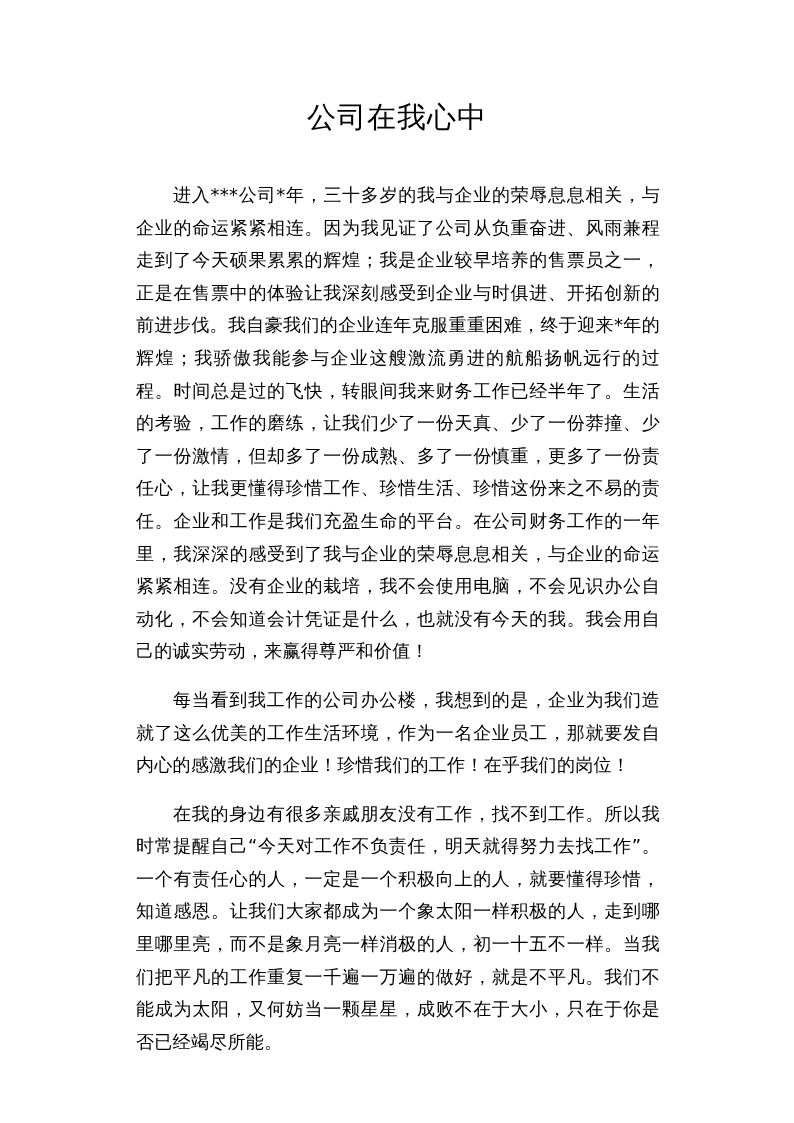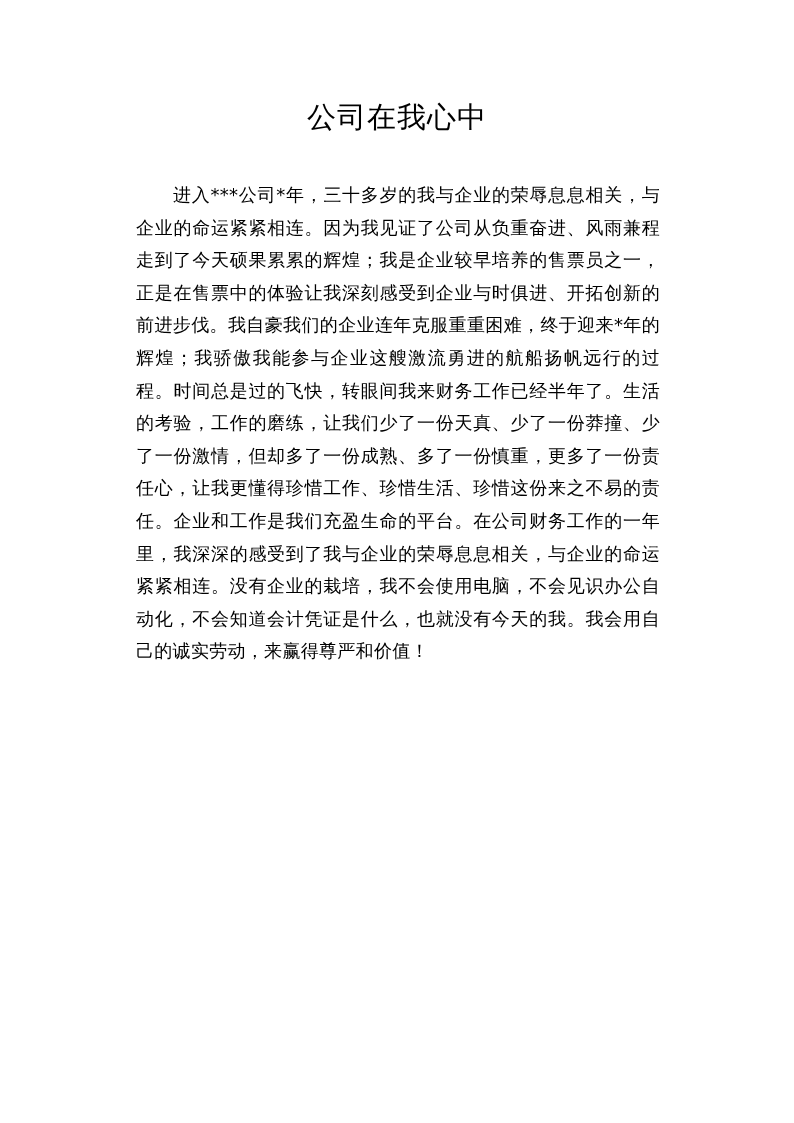--- a/index.html
+++ b/index.html
@@ -23,14 +23,16 @@
   .para { margin: 16px; text-indent: 37px; }
   .para.quote { text-indent: 40px; }
 </style>
 </head>
 <body>
 
 <div class="page">
   <div class="title">公司在我心中</div>
   <div class="body">
     <p class="para">进入***公司*年，三十多岁的我与企业的荣辱息息相关，与企业的命运紧紧相连。因为我见证了公司从负重奋进、风雨兼程走到了今天硕果累累的辉煌；我是企业较早培养的售票员之一，正是在售票中的体验让我深刻感受到企业与时俱进、开拓创新的前进步伐。我自豪我们的企业连年克服重重困难，终于迎来*年的辉煌；我骄傲我能参与企业这艘激流勇进的航船扬帆远行的过程。时间总是过的飞快，转眼间我来财务工作已经半年了。生活的考验，工作的磨练，让我们少了一份天真、少了一份莽撞、少了一份激情，但却多了一份成熟、多了一份慎重，更多了一份责任心，让我更懂得珍惜工作、珍惜生活、珍惜这份来之不易的责任。企业和工作是我们充盈生命的平台。在公司财务工作的一年里，我深深的感受到了我与企业的荣辱息息相关，与企业的命运紧紧相连。没有企业的栽培，我不会使用电脑，不会见识办公自动化，不会知道会计凭证是什么，也就没有今天的我。我会用自己的诚实劳动，来赢得尊严和价值！</p>
+    <p class="para">每当看到我工作的公司办公楼，我想到的是，企业为我们造就了这么优美的工作生活环境，作为一名企业员工，那就要发自内心的感激我们的企业！珍惜我们的工作！在乎我们的岗位！</p>
+    <p class="para">在我的身边有很多亲戚朋友没有工作，找不到工作。所以我时常提醒自己“今天对工作不负责任，明天就得努力去找工作”。一个有责任心的人，一定是一个积极向上的人，就要懂得珍惜，知道感恩。让我们大家都成为一个象太阳一样积极的人，走到哪里哪里亮，而不是象月亮一样消极的人，初一十五不一样。当我们把平凡的工作重复一千遍一万遍的做好，就是不平凡。我们不能成为太阳，又何妨当一颗星星，成败不在于大小，只在于你是否已经竭尽所能。</p>
   </div>
 </div>
 
 </body></html>

